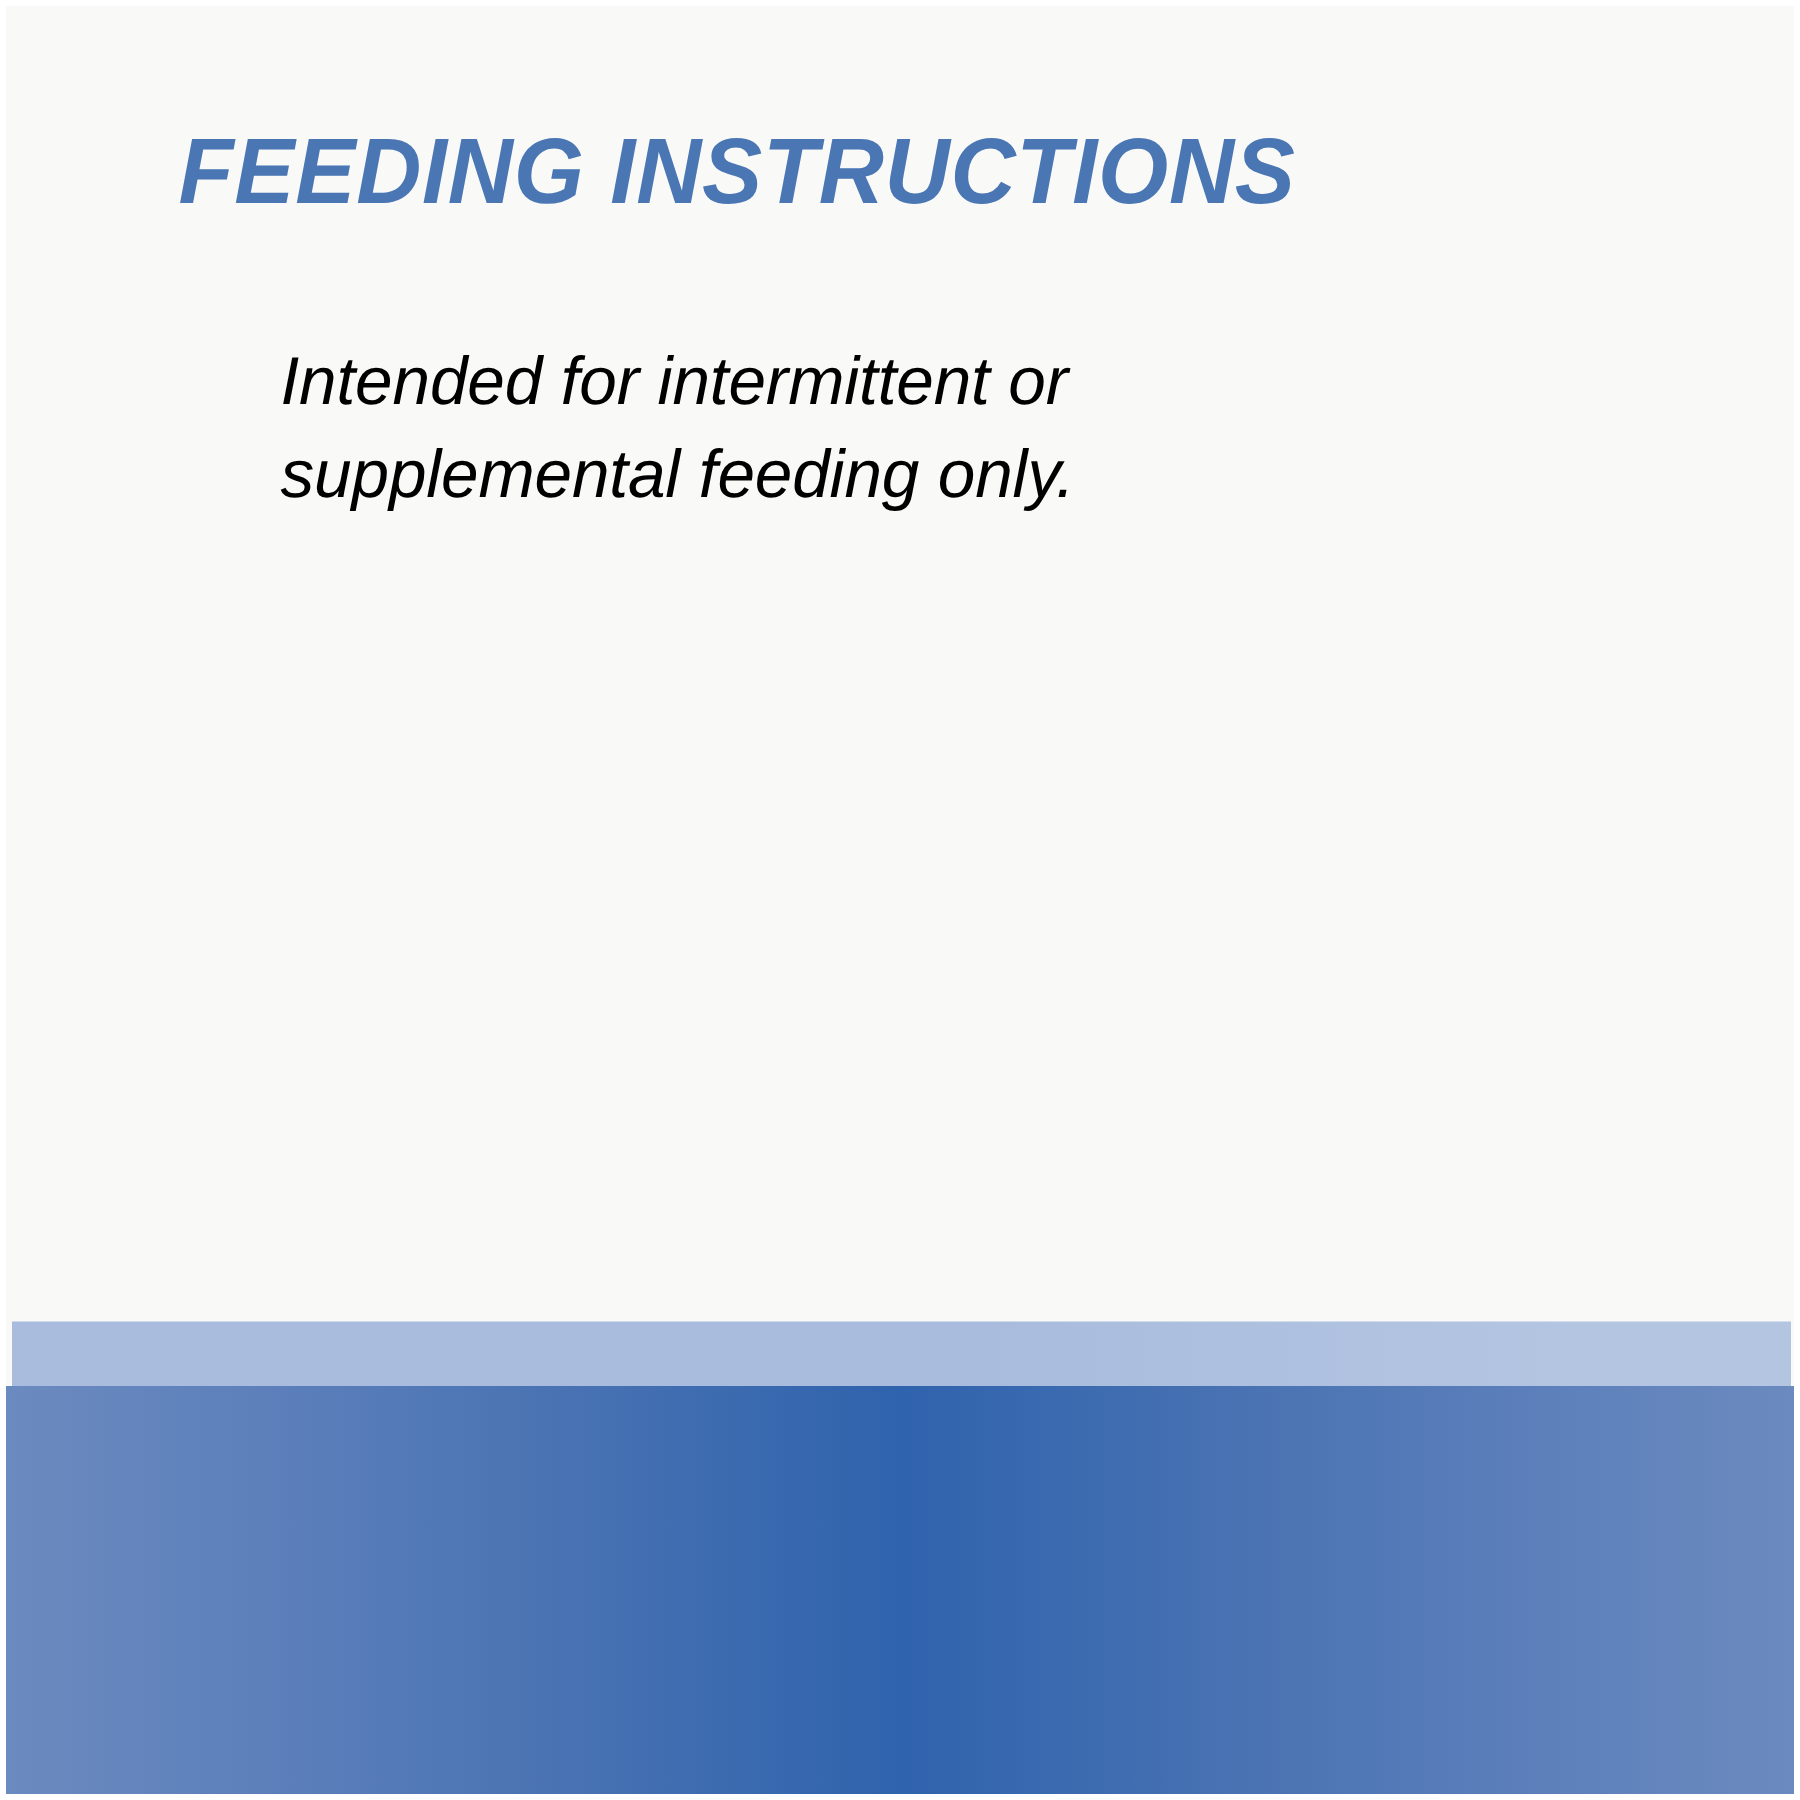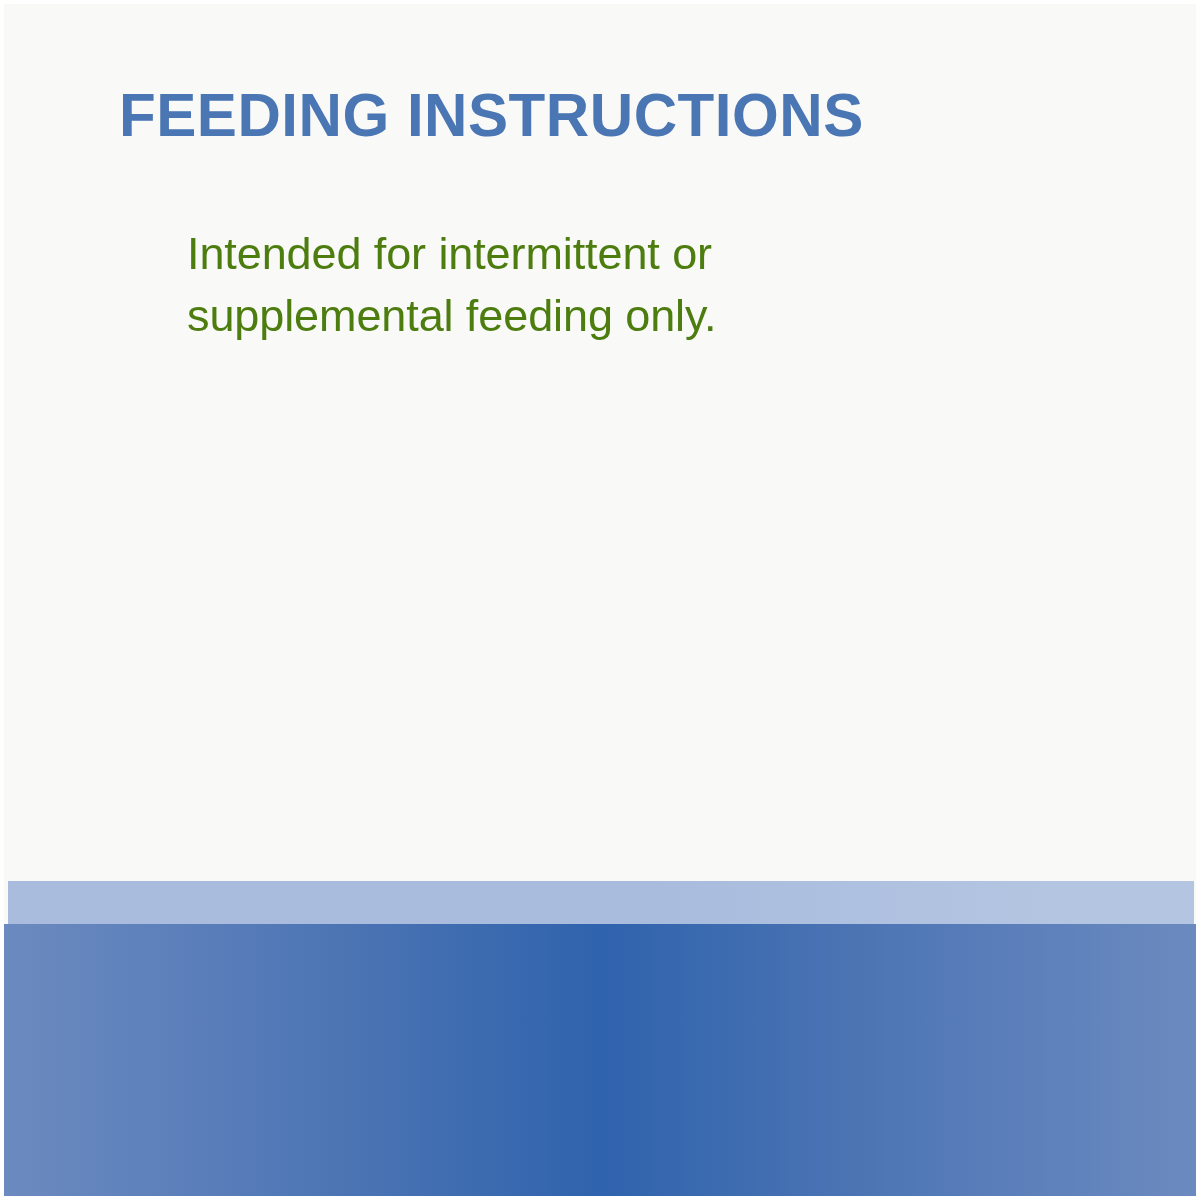--- a/index.html
+++ b/index.html
@@ -25,20 +25,21 @@
 
   
   .page-surface {
     position: absolute;
     left: 4px;
     top: 4px;
     width: 1192px;
     height: 1192px;
     background: #f9f9f8;
     overflow: hidden;
+    font-style: italic;
   }
 
   
   .panel-title {
     position: absolute;
     left: 115px;
     top: 78px;
     margin: 0;
     font-family: "Liberation Sans Narrow", "Liberation Sans", sans-serif;
     font-size: 62px;
@@ -102,21 +103,21 @@
 </style>
 </head>
 <body>
 
 <div class="screen" style="background: rgb(255, 255, 255);">
 
   <div class="page-surface" style="background: rgb(249, 249, 248);">
 
     <h1 class="panel-title" style="color: rgb(74, 118, 180);">FEEDING INSTRUCTIONS</h1>
 
-    <p class="panel-body" style="color: #4d7c0f;">Intended for intermittent or supplemental feeding only.</p>
+    <p class="panel-body" style="color: #000000;">Intended for intermittent or supplemental feeding only.</p>
 
     <div class="band-stack">
       <div class="band-light" style="background: linear-gradient(90deg, rgb(169, 188, 221) 0%, rgb(169, 188, 221) 55%, rgb(180, 197, 226) 88%, rgb(180, 197, 226) 100%);"></div>
       <div class="band-seam" style="background: rgb(63, 106, 168);"></div>
       <div class="band-dark" style="background: linear-gradient(90deg, rgb(107, 138, 191) 0%, rgb(93, 128, 187) 14%, rgb(74, 115, 179) 30%, rgb(47, 99, 173) 50%, rgb(74, 115, 179) 70%, rgb(93, 128, 187) 86%, rgb(107, 138, 191) 100%);"></div>
     </div>
 
   </div>
 
 </div>

